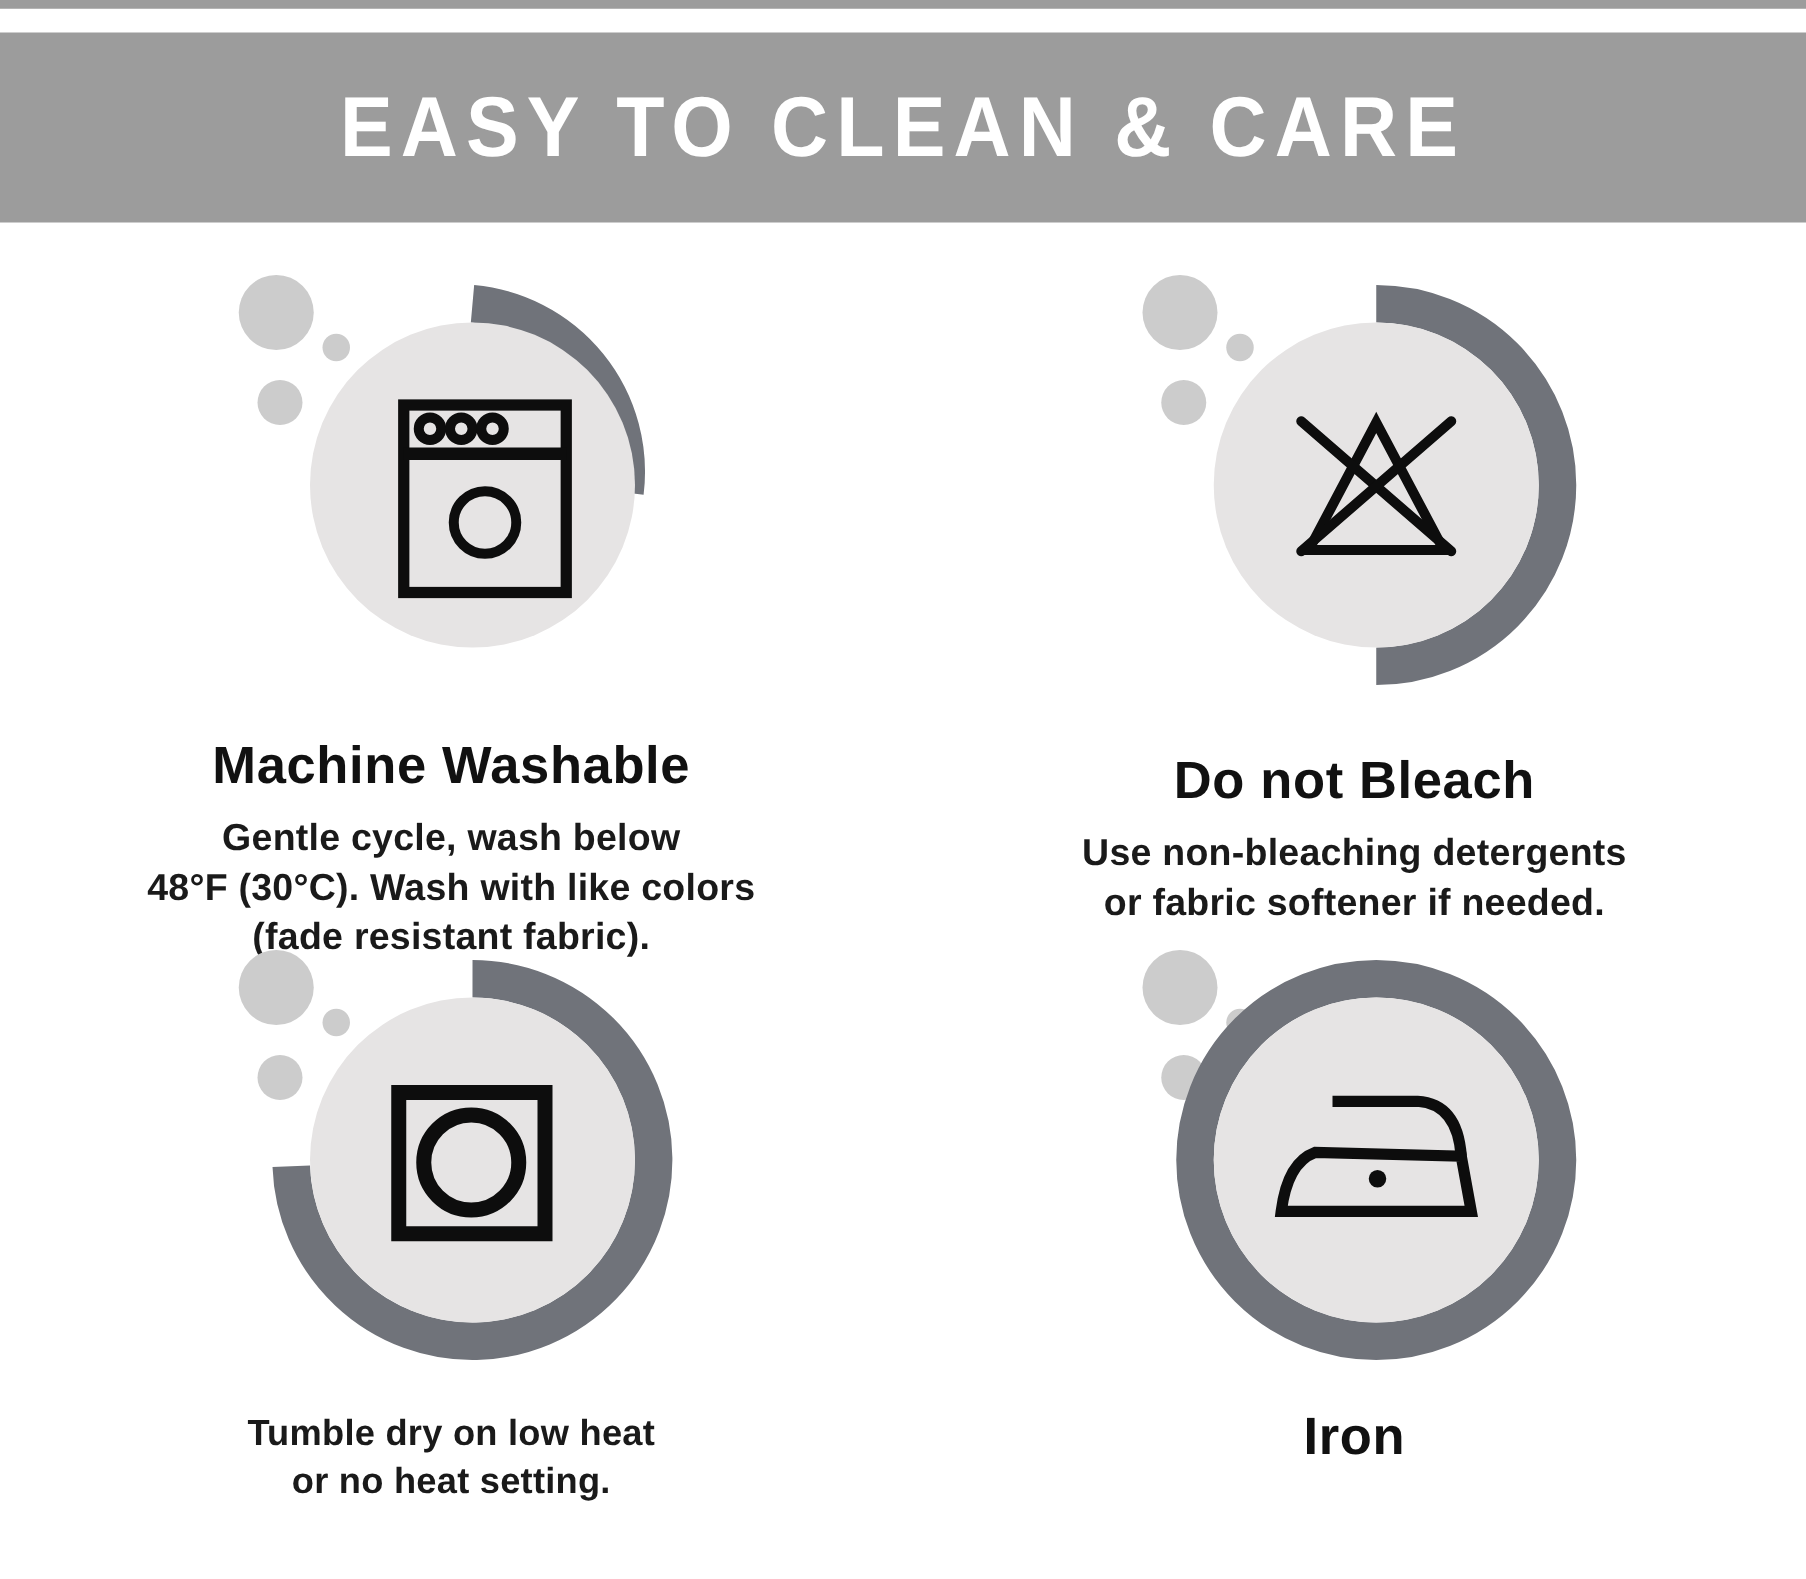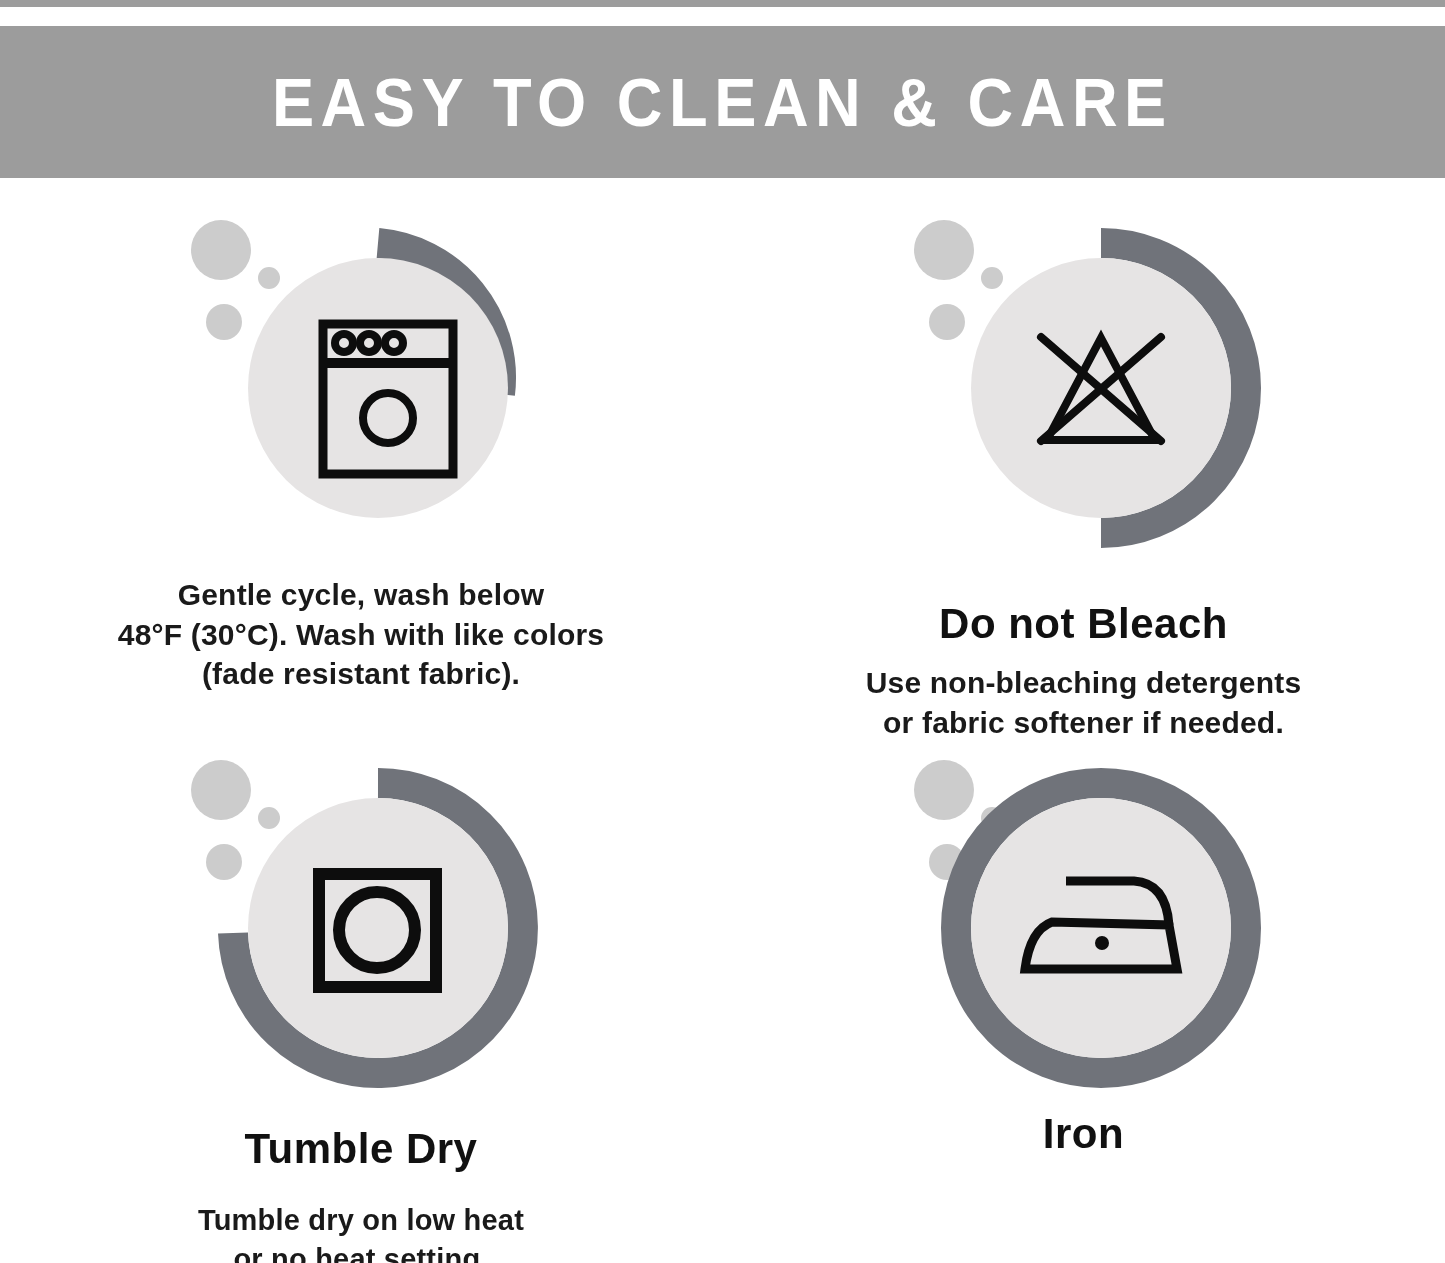--- a/index.html
+++ b/index.html
@@ -95,21 +95,21 @@
 
   .card-bleach .badge     { margin-top: 55px; margin-left: 10px; }
   .card-bleach .care-title{ margin-top: 40px; }
   .card-bleach .care-desc { margin-top: 15px; }
 
   .card-dry .badge        { margin-top: 10px; margin-left: 10px; }
   .card-dry .care-title   { margin-top: 25px; }
   .card-dry .care-desc    { margin-top: 28px; font-size: 29px; }
 
   .card-iron .badge       { margin-top: 10px; margin-left: 10px; }
-  .card-iron .care-title  { margin-top: 10px; }
+  .card-iron .care-title  { margin-top: 25px; }
 </style>
 </head>
 <body>
 
 <div class="top-rule"></div>
 
 <header class="banner">
   <h1 class="banner-title">EASY TO CLEAN &amp; CARE</h1>
 </header>
 
@@ -130,20 +130,21 @@
         <g stroke="#0d0d0d" fill="none" stroke-width="9">
           <rect x="157" y="114" width="130" height="150"></rect>
           <line x1="157" y1="153" x2="287" y2="153" stroke-width="10"></line>
           <circle cx="178" cy="133" r="9" stroke-width="8"></circle>
           <circle cx="203" cy="133" r="9" stroke-width="8"></circle>
           <circle cx="228" cy="133" r="9" stroke-width="8"></circle>
           <circle cx="222" cy="208" r="25" stroke-width="8"></circle>
         </g>
       </svg>
     </div>
+    <h2 class="care-title">Machine Washable</h2>
     <p class="care-desc">Gentle cycle, wash below
 48°F (30°C). Wash with like colors
 (fade resistant fabric).</p>
   </section>
 
   <section class="care-card card-bleach">
     <div class="badge">
       <svg width="400" height="350" viewBox="0 0 400 350">
         <circle cx="55" cy="40" r="30" fill="#cccccc"></circle>
         <circle cx="103" cy="68" r="11" fill="#cccccc"></circle>
@@ -173,21 +174,20 @@
 
         <path d="M 212 33 A 145 145 0 1 1 67 183" fill="none" stroke="#70737a" stroke-width="30"></path>
         <circle cx="212" cy="178" r="130" fill="#e6e4e4"></circle>
 
         <g stroke="#0d0d0d" fill="none">
           <rect x="153" y="124" width="117" height="113" stroke-width="12"></rect>
           <circle cx="211" cy="180" r="38" stroke-width="12"></circle>
         </g>
       </svg>
     </div>
-    <h2 class="care-title">Tumble Dry</h2>
     <p class="care-desc">Tumble dry on low heat
 or no heat setting.</p>
   </section>
 
   <section class="care-card card-iron">
     <div class="badge">
       <svg width="400" height="350" viewBox="0 0 400 350">
         <circle cx="55" cy="40" r="30" fill="#cccccc"></circle>
         <circle cx="103" cy="68" r="11" fill="#cccccc"></circle>
         <circle cx="58" cy="112" r="18" fill="#cccccc"></circle>

